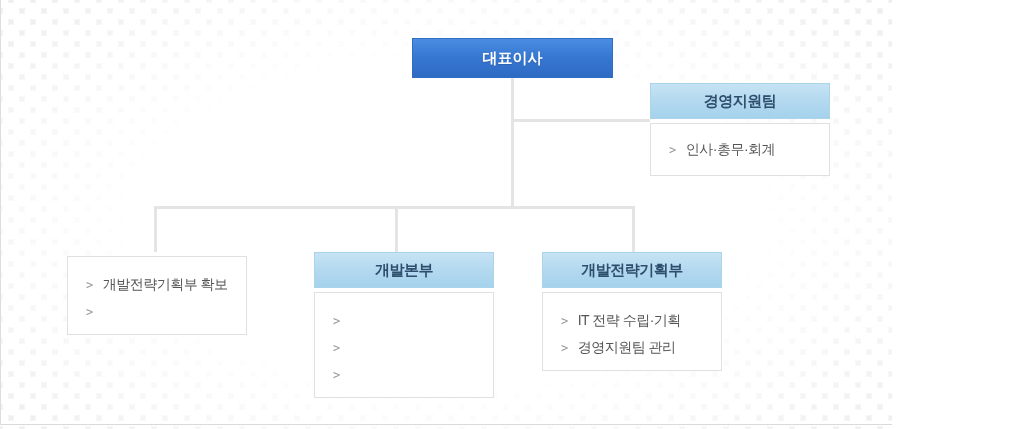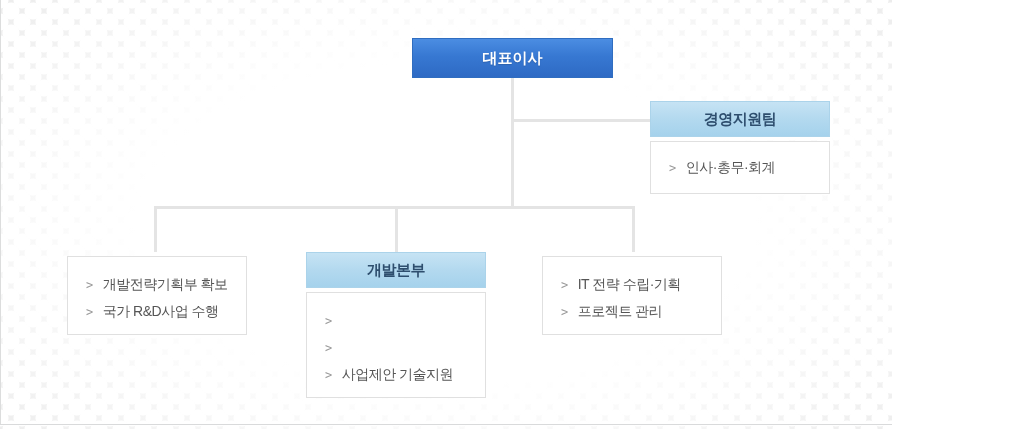--- a/index.html
+++ b/index.html
@@ -45,23 +45,23 @@
     position: absolute; left: 412px; top: 38px; width: 201px; height: 40px;
     z-index: 2;
     background: linear-gradient(180deg, #4b8de2 0%, #3778d2 45%, #2e6ac4 100%);
     border: 1px solid #2f6dc0;
     box-sizing: border-box;
     display: flex; align-items: center; justify-content: center;
     color: #ffffff; font-size: 15px; font-weight: bold;
     text-shadow: 0 1px 1px rgba(0,0,0,0.15);
   }
   .dept { position: absolute; z-index: 2; width: 180px; }
-  .dept-support { left: 650px; top: 101px; }
+  .dept-support { left: 650px; top: 83px; }
   .dept-1 { left: 67px;  top: 252px; }
-  .dept-2 { left: 306px; top: 252px; }
+  .dept-2 { left: 314px; top: 252px; }
   .dept-3 { left: 542px; top: 252px; }
   .dept-header {
     height: 36px; box-sizing: border-box;
     background: linear-gradient(180deg, #c6e3f4 0%, #b3d9ef 50%, #a5d2ec 100%);
     border: 1px solid #abd3ea;
     display: flex; align-items: center; justify-content: center;
     color: #2e4e6e; font-size: 15px; font-weight: bold;
     letter-spacing: -0.5px;
   }
   .dept-list {
@@ -108,46 +108,45 @@
   </div>
 
   <div class="dept dept-1">
     <ul class="dept-list">
       <li>
         <span class="arrow">&gt;</span>
         <span>개발전략기획부 확보</span>
       </li>
       <li>
         <span class="arrow">&gt;</span>
-        <span>국가 R&amp;D사업 수행</span>
       </li>
     </ul>
   </div>
 
   <div class="dept dept-2">
     <div class="dept-header">개발본부</div>
     <ul class="dept-list">
       <li>
         <span class="arrow">&gt;</span>
       </li>
       <li>
         <span class="arrow">&gt;</span>
       </li>
       <li>
         <span class="arrow">&gt;</span>
-        <span>사업제안 기술지원</span>
       </li>
     </ul>
   </div>
 
   <div class="dept dept-3">
+    <div class="dept-header">개발전략기획부</div>
     <ul class="dept-list">
       <li>
         <span class="arrow">&gt;</span>
         <span>IT 전략 수립·기획</span>
       </li>
       <li>
         <span class="arrow">&gt;</span>
-        <span>프로젝트 관리</span>
+        <span>경영지원팀 관리</span>
       </li>
     </ul>
   </div>
 </div>
 
 </body></html>

